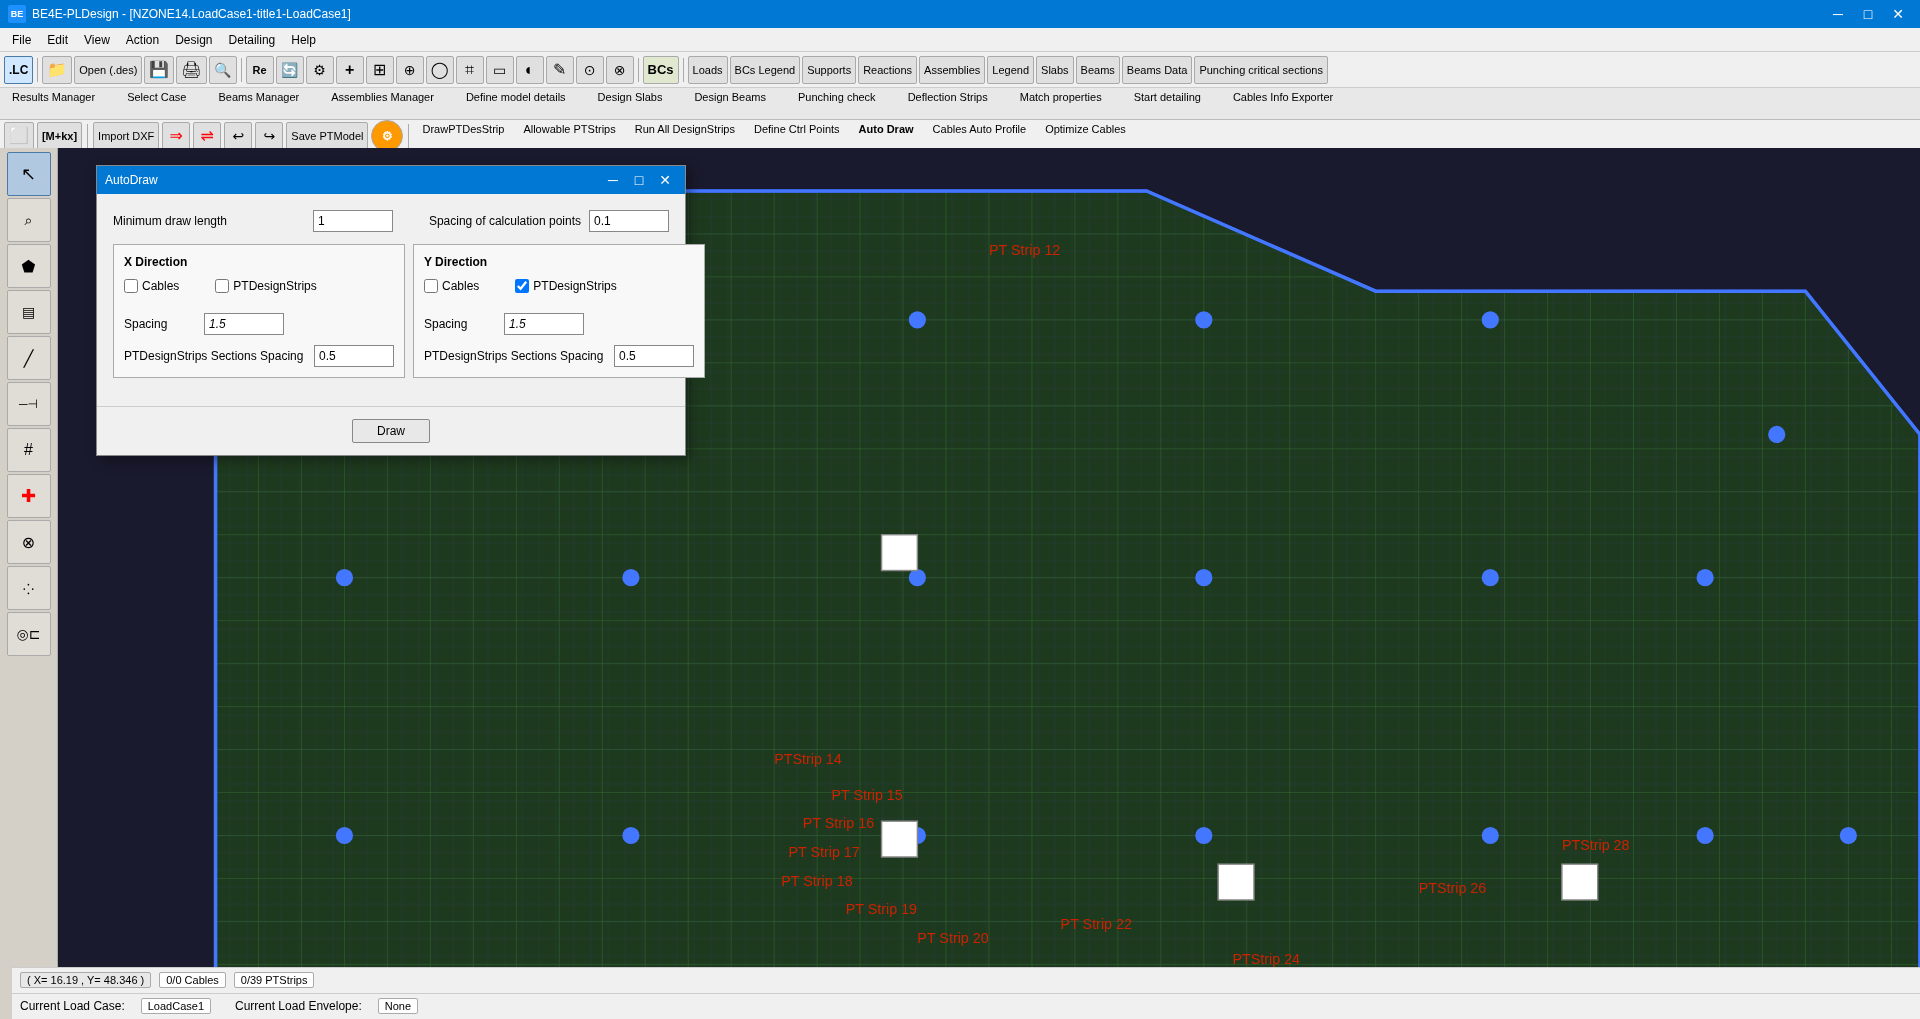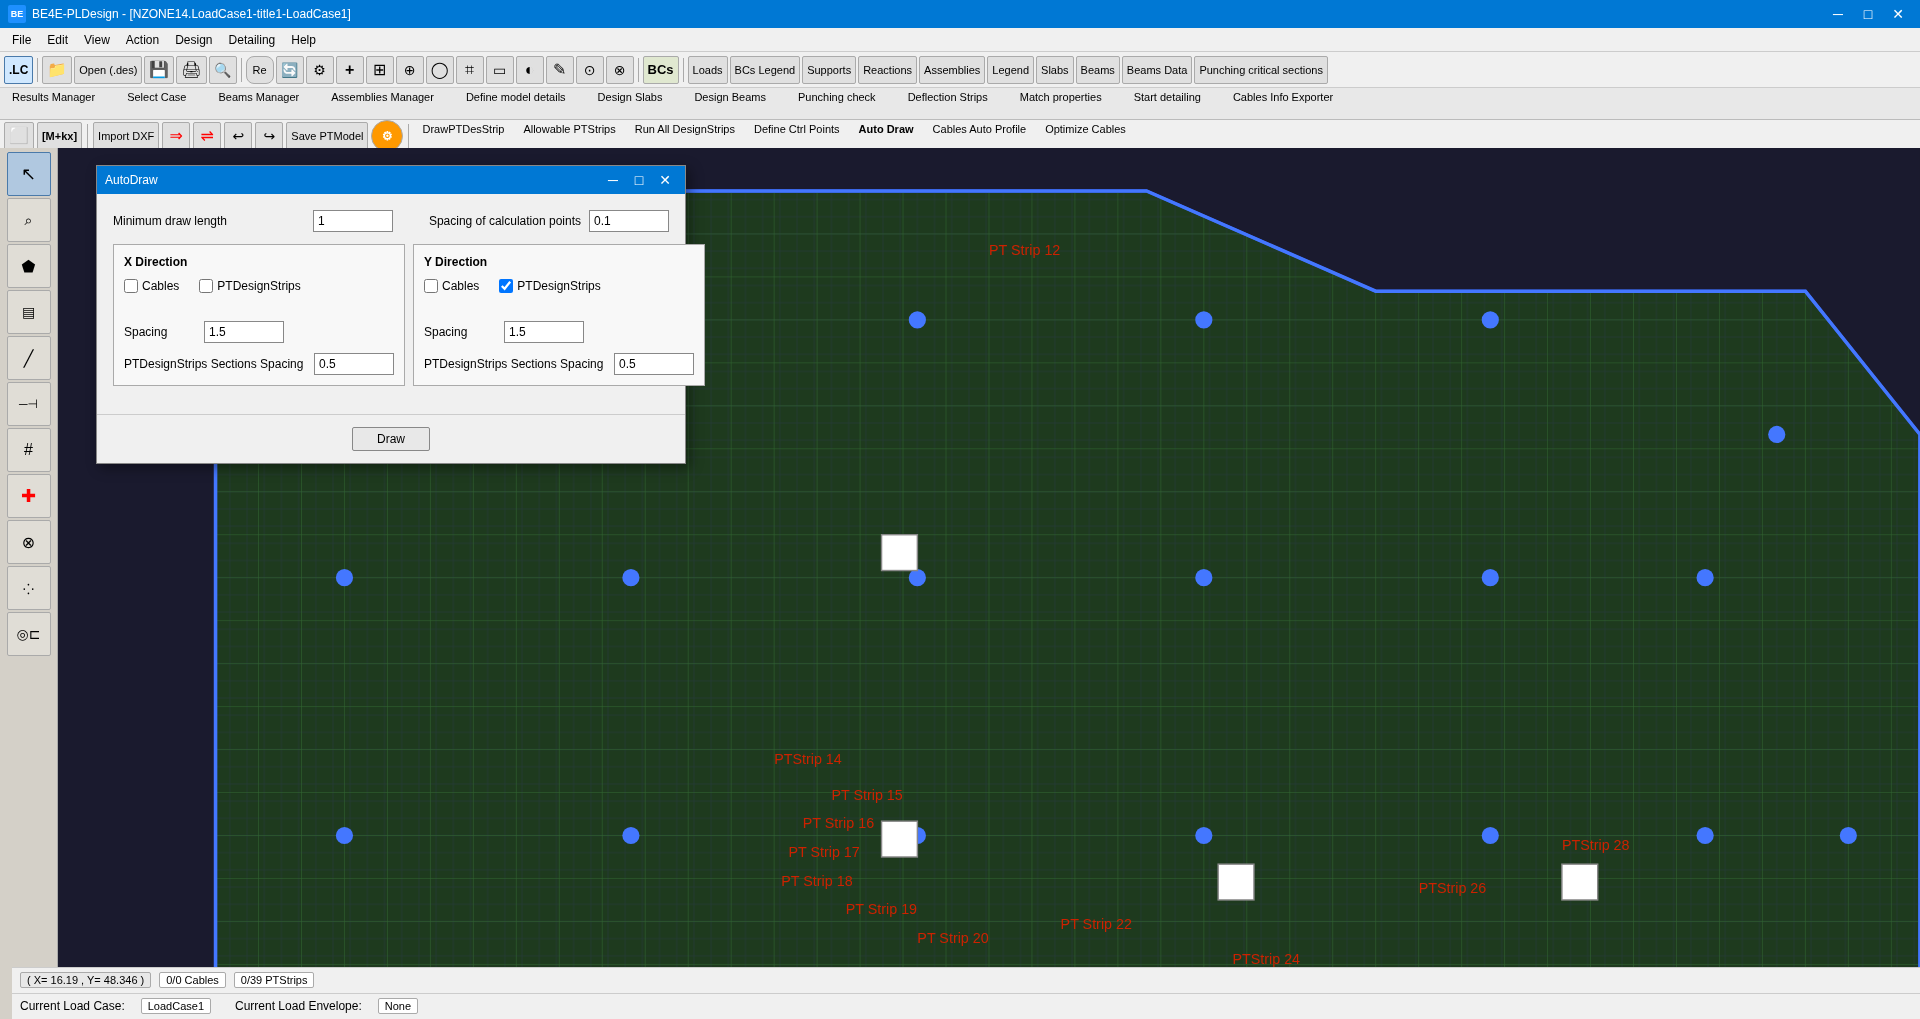--- a/index.html
+++ b/index.html
@@ -248,21 +248,22 @@
       background: #f8f8f8;
     }
     .dir-title {
       font-size: 12px;
       font-weight: bold;
       margin-bottom: 10px;
     }
     .checkbox-row {
       display: flex;
       align-items: center;
-      margin-bottom: 28px;
+      gap: 16px;
+      margin-bottom: 20px;
     }
     .cb-item {
       display: flex;
       align-items: center;
       gap: 4px;
       font-size: 12px;
     }
     .cb-item input[type=checkbox] {
       width: 14px;
       height: 14px;
@@ -276,20 +277,21 @@
       font-size: 12px;
       min-width: 80px;
     }
     .spacing-input {
       border: 1px solid #888;
       background: white;
       padding: 2px 4px;
       font-size: 12px;
       width: 80px;
       height: 22px;
+      font-style: italic;
     }
     .ptd-row {
       display: flex;
       align-items: center;
     }
     .ptd-label {
       font-size: 12px;
       min-width: 190px;
     }
     .ptd-input {
@@ -348,21 +350,21 @@
 
 <div id="toolbar1">
   <div class="tb-btn" style="font-weight:bold;font-size:12px;background:#d0e8ff;border-color:#4a7aaa;">.LC</div>
   <div class="tb-sep"></div>
   <div class="tb-btn" style="font-size:16px;">📁</div>
   <div class="tb-btn" style="font-size:11px;">Open (.des)</div>
   <div class="tb-btn" style="font-size:16px;">💾</div>
   <div class="tb-btn" style="font-size:16px;">🖨</div>
   <div class="tb-btn" style="font-size:14px;">🔍</div>
   <div class="tb-sep"></div>
-  <div class="tb-btn" style="font-weight:normal;border-radius:8px;">Re</div>
+  <div class="tb-btn" style="font-weight:bold;">Re</div>
   <div class="tb-btn" style="font-size:14px;">🔄</div>
   <div class="tb-btn" style="font-size:14px;">⚙</div>
   <div class="tb-btn" style="font-size:16px;font-weight:bold;">+</div>
   <div class="tb-btn" style="font-size:16px;">⊞</div>
   <div class="tb-btn" style="font-size:14px;">⊕</div>
   <div class="tb-btn" style="font-size:16px;">◯</div>
   <div class="tb-btn" style="font-size:16px;">⌗</div>
   <div class="tb-btn" style="font-size:14px;">▭</div>
   <div class="tb-btn" style="font-size:16px;">◐</div>
   <div class="tb-btn" style="font-size:16px;">✎</div>

